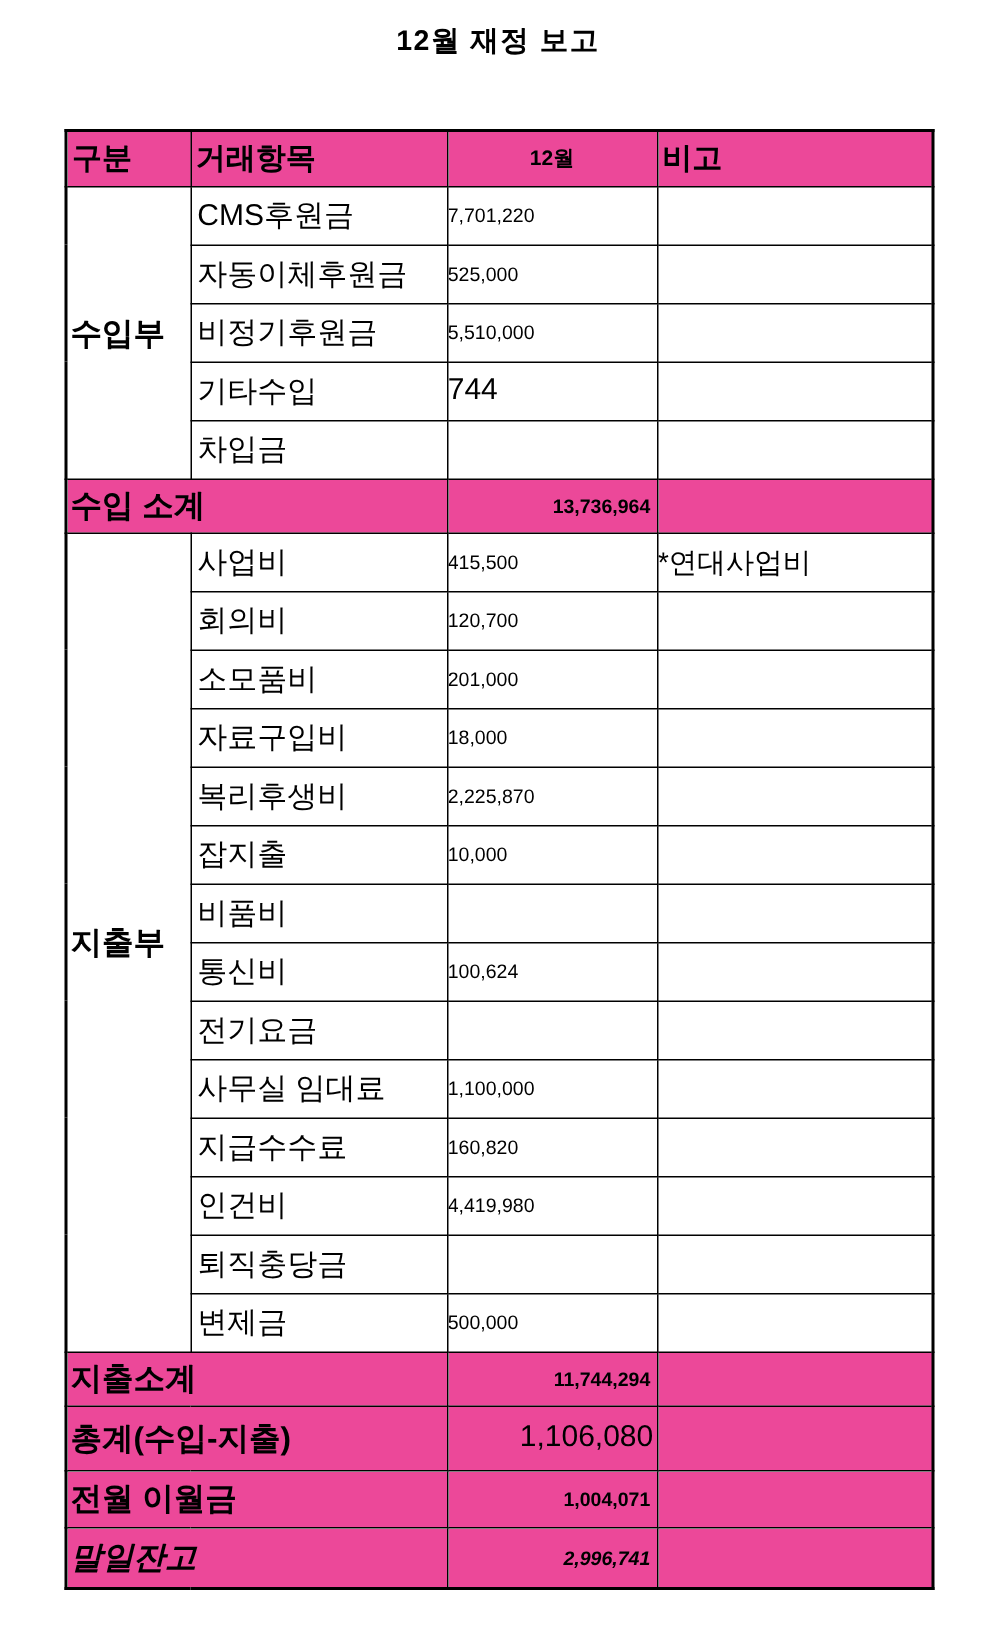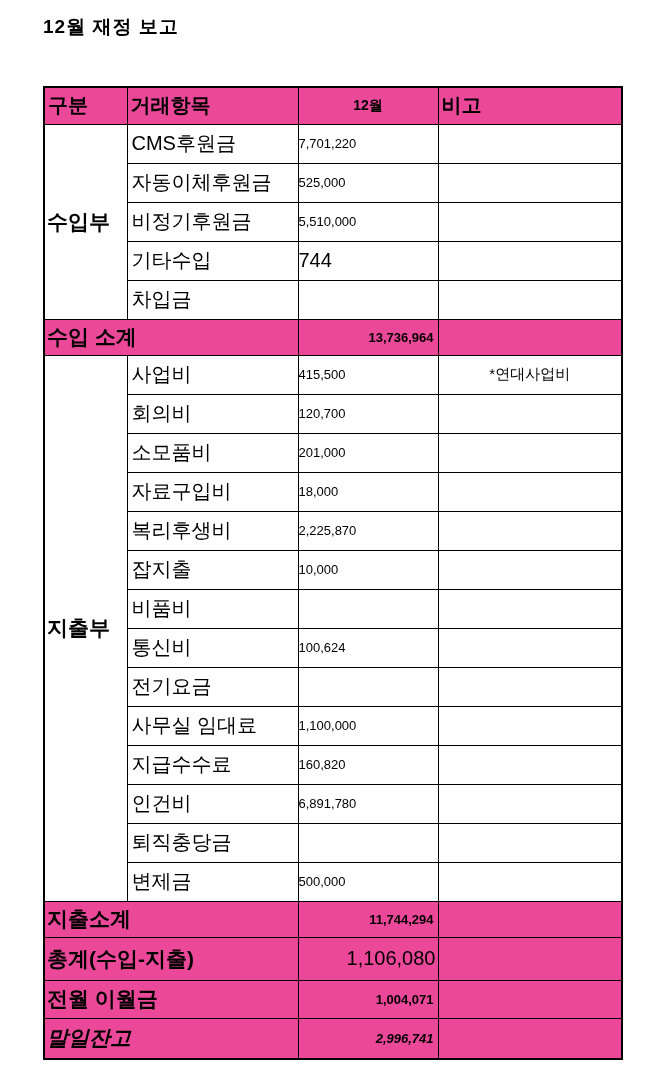--- a/index.html
+++ b/index.html
@@ -1,21 +1,21 @@
 <!DOCTYPE html>
 <html><head>
 <meta charset="utf-8">
 <style>
   html,body { margin:0; padding:0; }
   body {
     width:664px; height:1090px; background:#ffffff; color:#000000;
     font-family:"Liberation Sans","DejaVu Sans",sans-serif;
   }
   .title {
-    margin:14px 0 16px 43px; width:578px; 
+    margin:14px 0 16px 43px; width:578px; text-align:center;
     font-size:19px; font-weight:bold; letter-spacing:1px;
   }
   table.report {
     border-collapse:collapse; table-layout:fixed;
     margin:46px 0 0 43px; border:2px solid #000;
   }
   col.c-cat  { width:83px; }
   col.c-item { width:171px; }
   col.c-amt  { width:140px; }
   col.c-note { width:184px; }
@@ -34,21 +34,21 @@
   th.h-month { font-size:14px; font-weight:bold; text-align:center; }
   td.group {
     font-size:21px; font-weight:bold; text-align:left; padding-left:2px;
   }
   td.item  { font-size:20px; text-align:left; padding-left:4px; }
   td.amt   { font-size:13px; padding-right:4px; }
   td.amt-lg{ font-size:20px; padding-right:2px; }
   td.sum-label { font-size:21px; font-weight:bold; text-align:left; padding-left:2px; }
   td.sum-amt   { font-size:13px; font-weight:bold; text-align:right; padding-right:4px; }
   td.sum-amt.amt-lg { font-size:20px; font-weight:normal; padding-right:2px; }
-  td.note { font-size:15px; text-align:center; }
+  td.note { font-size:19px; }
 </style>
 </head>
 <body>
 
 <div class="title">12월 재정 보고</div>
 
 <table class="report">
   <colgroup>
     <col class="c-cat">
       <col class="c-item">
@@ -149,21 +149,21 @@
       <td class="amt">1,100,000</td>
       <td class="note"></td>
     </tr>
     <tr class="r-item">
       <td class="item">지급수수료</td>
       <td class="amt">160,820</td>
       <td class="note"></td>
     </tr>
     <tr class="r-item">
       <td class="item">인건비</td>
-      <td class="amt">6,891,780</td>
+      <td class="amt">4,419,980</td>
       <td class="note"></td>
     </tr>
     <tr class="r-item">
       <td class="item">퇴직충당금</td>
       <td class="amt"></td>
       <td class="note"></td>
     </tr>
     <tr class="r-item">
       <td class="item">변제금</td>
       <td class="amt">500,000</td>

